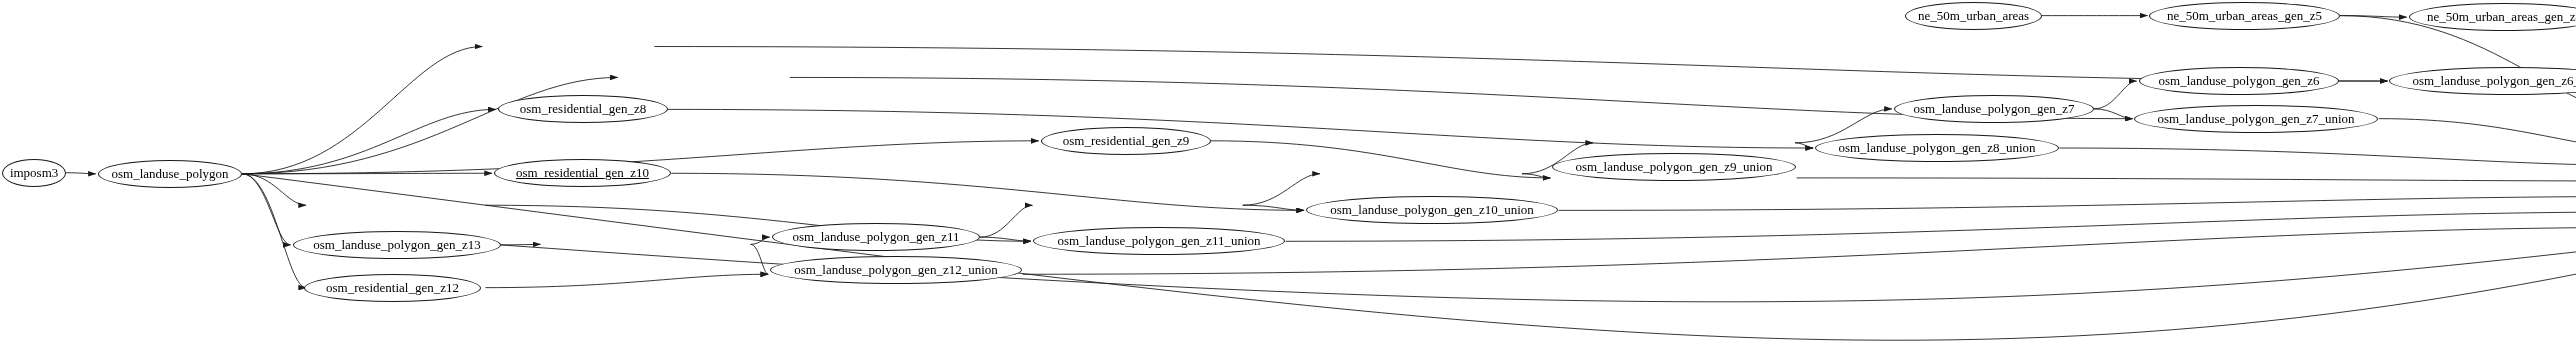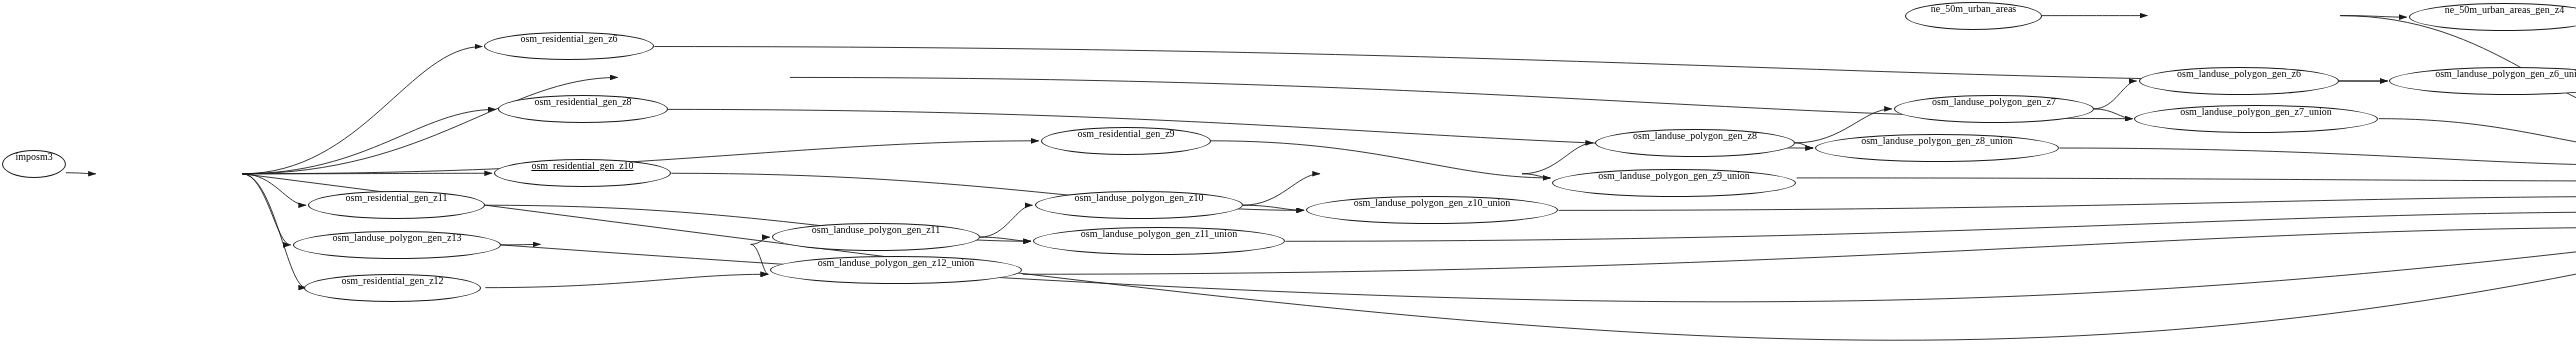--- a/index.html
+++ b/index.html
@@ -16,22 +16,23 @@
     left: 0; top: 0;
     width: 2741px; height: 362px;
   }
   .node {
     position: absolute;
     height: 28px;
     border: 0.8px solid #1a1a1a;
     border-radius: 50%;
     background: #ffffff;
     display: flex;
+    align-items: center;
     justify-content: center;
-    font-size: 10px;
+    font-size: 13px;
     color: #000000;
     white-space: nowrap;
     box-sizing: border-box;
     z-index: 2;
   }
 </style>
 </head>
 <body>
 
 <div class="canvas">
@@ -80,85 +81,79 @@
       <path d="M4617,230 C4884,230 4990.8,291 5151,291" fill="none" stroke="#1a1a1a" stroke-width="1.7" marker-end="url(#arrow)"></path>
       <path d="M4539,157 C4586.5,157 4605.5,157 4634,157" fill="none" stroke="#1a1a1a" stroke-width="1.7" marker-end="url(#arrow)"></path>
       <path d="M1270,90 C2952,90 3624.8,157 4634,157" fill="none" stroke="#1a1a1a" stroke-width="1.7" marker-end="url(#arrow)"></path>
       <path d="M5112,157 C5131.5,157 5139.3,261 5151,261" fill="none" stroke="#1a1a1a" stroke-width="1.7" marker-end="url(#arrow)"></path>
       <path d="M3963,30 C4065.5,30 4106.5,30 4168,30" fill="none" stroke="#1a1a1a" stroke-width="1.7" marker-end="url(#arrow)"></path>
       <path d="M4542,30 C4606.5,30 4632.3,33 4671,33" fill="none" stroke="#1a1a1a" stroke-width="1.7" marker-end="url(#arrow)"></path>
       <path d="M4542,30 C4846.5,30 4968.3,231 5151,231" fill="none" stroke="#1a1a1a" stroke-width="1.7" marker-end="url(#arrow)"></path>
       <path d="M5045,33 C5098,33 5119.2,201 5151,201" fill="none" stroke="#1a1a1a" stroke-width="1.7" marker-end="url(#arrow)"></path>
     </svg>
 
-  <div class="node" style="left:2.1px;    top:150px; width:64px;">
+  <div class="node" style="left:2.1px;    top:159px; width:64px;">
       <span>imposm3</span>
     </div>
+  <div class="node" style="left:98px;  top:160px; width:144px;">
+      <span>osm_landuse_polygon</span>
+    </div>
 
-  <div class="node" style="left:484px;  top:32px;  width:170px;">
-      <span>osm_residential_gen_z6</span>
-    </div>
   <div class="node" style="left:498px;  top:95px; width:170px;">
       <span>osm_residential_gen_z8</span>
     </div>
   <div class="node" style="left:1041px; top:127px; width:170px;">
       <span>osm_residential_gen_z9</span>
     </div>
   <div class="node" style="left:494px;  top:159px; width:177px;text-decoration:underline;">
       <span>osm_residential_gen_z10</span>
-    </div>
-  <div class="node" style="left:308px;  top:191px; width:177px;">
-      <span>osm_residential_gen_z11</span>
     </div>
   <div class="node" style="left:304px;  top:274px; width:177px;">
       <span>osm_residential_gen_z12</span>
     </div>
 
   <div class="node" style="left:293px;  top:231px; width:208px;">
       <span>osm_landuse_polygon_gen_z13</span>
     </div>
   <div class="node" style="left:772px; top:223px; width:208px;">
       <span>osm_landuse_polygon_gen_z11</span>
-    </div>
-  <div class="node" style="left:1035px; top:191px; width:208px;">
-      <span>osm_landuse_polygon_gen_z10</span>
-    </div>
-  <div class="node" style="left:1595px; top:129px; width:200px;">
-      <span>osm_landuse_polygon_gen_z8</span>
     </div>
   <div class="node" style="left:1894px; top:95px; width:200px;">
       <span>osm_landuse_polygon_gen_z7</span>
     </div>
   <div class="node" style="left:2139px; top:67px; width:200px;">
       <span>osm_landuse_polygon_gen_z6</span>
     </div>
 
   <div class="node" style="left:770px; top:256px; width:252px;">
       <span>osm_landuse_polygon_gen_z12_union</span>
     </div>
   <div class="node" style="left:1033px; top:227px; width:252px;">
       <span>osm_landuse_polygon_gen_z11_union</span>
     </div>
   <div class="node" style="left:1306px; top:196px; width:252px;">
       <span>osm_landuse_polygon_gen_z10_union</span>
     </div>
-  <div class="node" style="left:1552px; top:169px; width:244px;">
+  <div class="node" style="left:1552px; top:153px; width:244px;">
       <span>osm_landuse_polygon_gen_z9_union</span>
     </div>
   <div class="node" style="left:1815px; top:134px; width:244px;">
       <span>osm_landuse_polygon_gen_z8_union</span>
     </div>
   <div class="node" style="left:2134px; top:105px; width:244px;">
       <span>osm_landuse_polygon_gen_z7_union</span>
     </div>
   <div class="node" style="left:2389px; top:67px; width:244px;">
       <span>osm_landuse_polygon_gen_z6_union</span>
     </div>
 
   <div class="node" style="left:1905px; top:1.5px;   width:137px;">
       <span>ne_50m_urban_areas</span>
     </div>
+  <div class="node" style="left:2149px; top:1.5px;   width:191px;">
+      <span>ne_50m_urban_areas_gen_z5</span>
+    </div>
   <div class="node" style="left:2409px; top:3.1px;   width:191px;">
       <span>ne_50m_urban_areas_gen_z4</span>
     </div>
 
 </div>
 
 
 </body></html>

